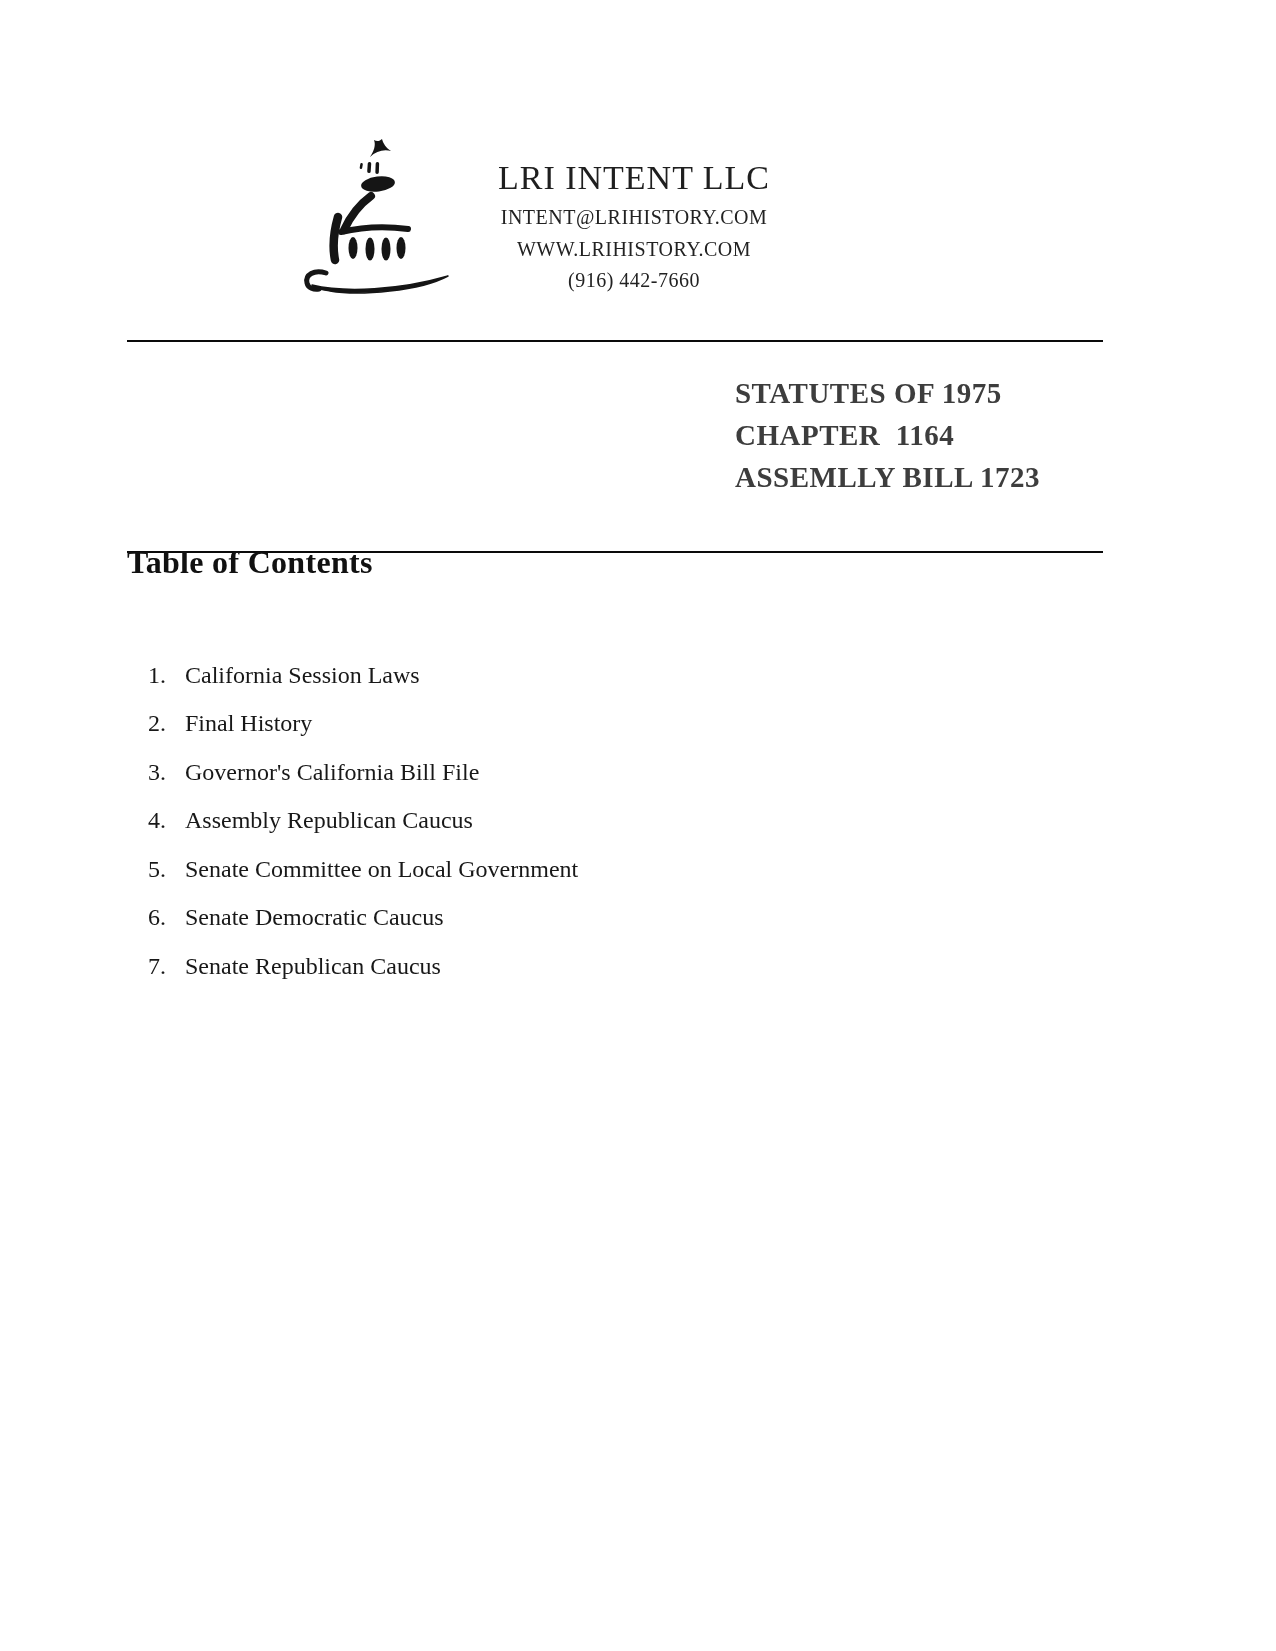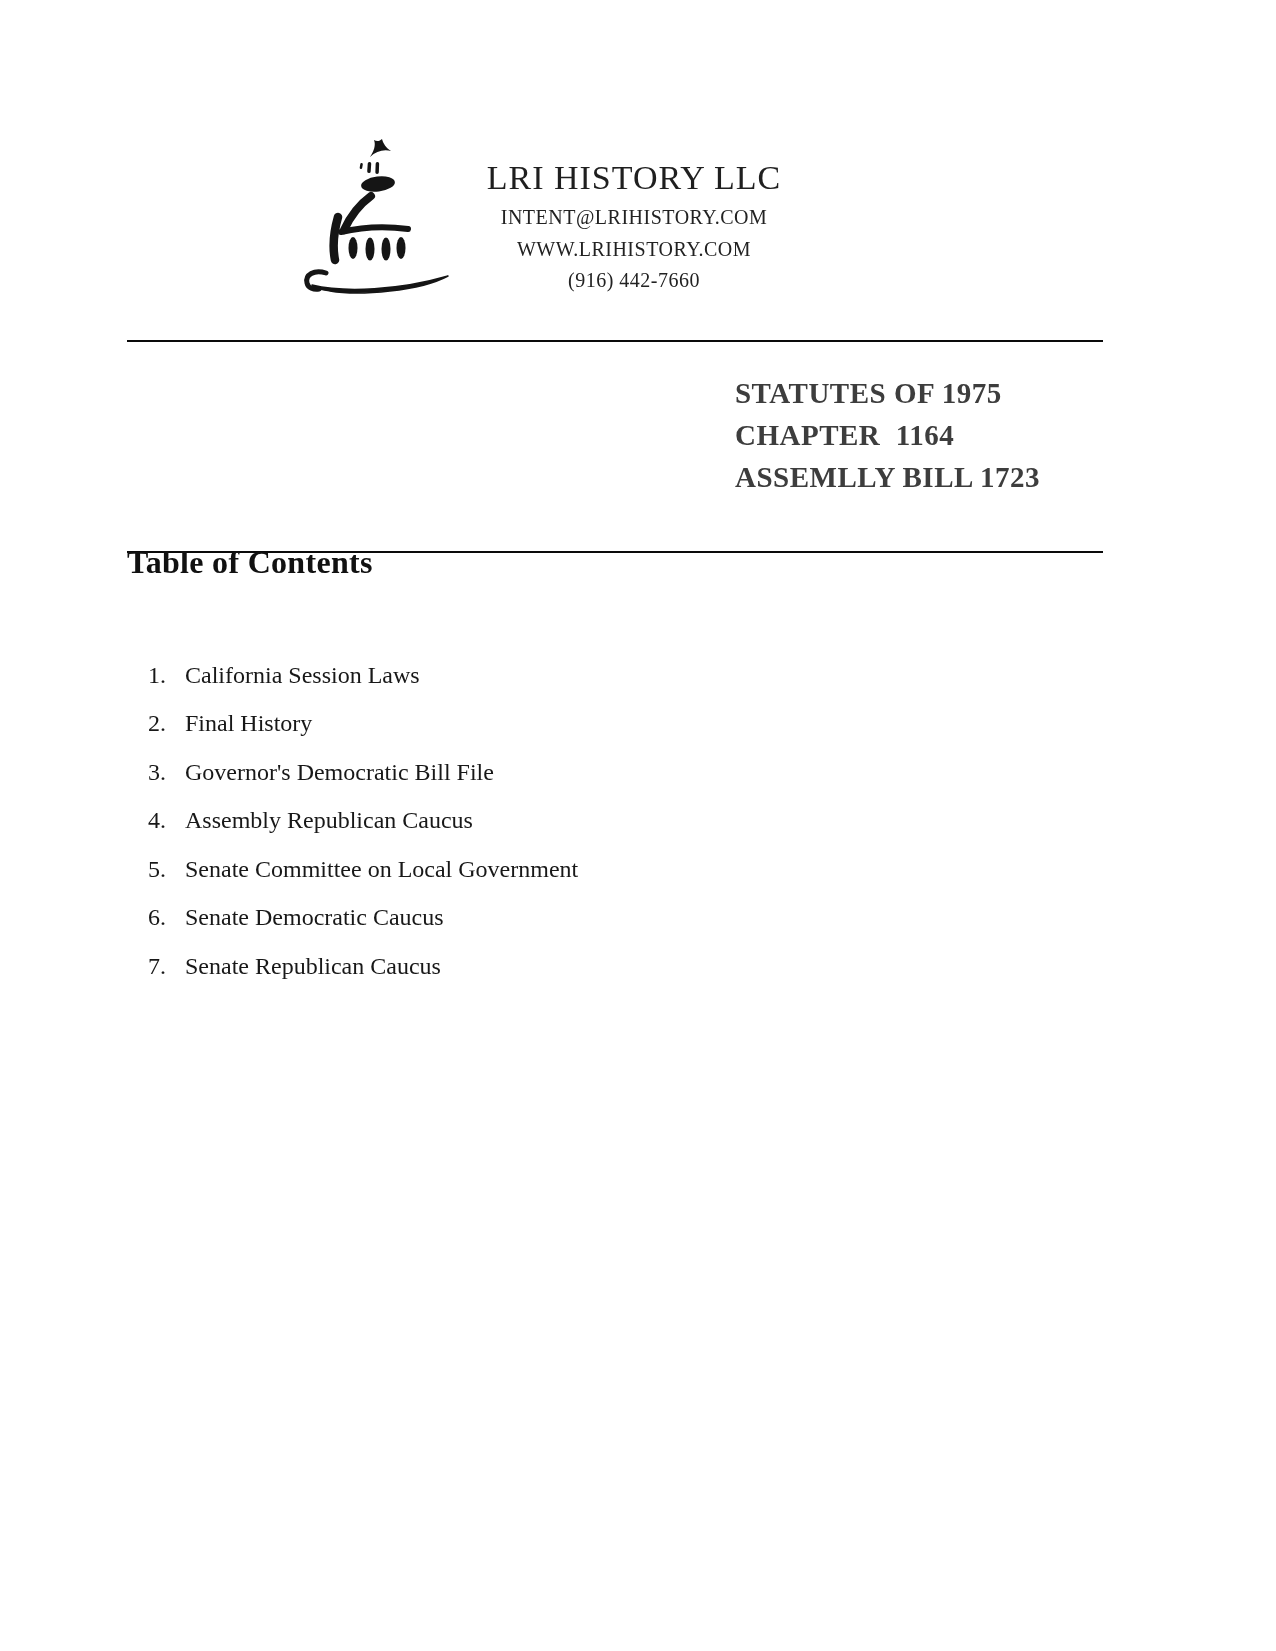--- a/index.html
+++ b/index.html
@@ -143,21 +143,21 @@
       <ellipse cx="86" cy="122" rx="4.5" ry="11.5" fill="#151515"></ellipse>
       <ellipse cx="101" cy="121" rx="4.5" ry="11" fill="#151515"></ellipse>
 
       <path d="M26,146 C14,142 5,148 7,156 C8,161 14,163 19,162" stroke="#151515" stroke-width="5" stroke-linecap="round"></path>
 
       <path d="M12,158 C45,166 100,163 148,149 C120,164 60,169 30,164 C20,162 14,161 12,158 Z" fill="#151515" stroke="#151515" stroke-width="1.5" stroke-linejoin="round"></path>
     </svg>
   </div>
 
   <div class="header-text">
-    <h1 class="company-name">LRI HISTORY LLC</h1>
+    <h1 class="company-name">LRI INTENT LLC</h1>
     <div class="contact-line">INTENT@LRIHISTORY.COM</div>
     <div class="contact-line">WWW.LRIHISTORY.COM</div>
     <div class="contact-line">(916) 442-7660</div>
   </div>
 
   <div class="rule rule-top"></div>
 
   <div class="statutes">
     <div class="statutes-line">STATUTES OF 1975</div>
     <div class="statutes-line">CHAPTER  1164</div>
@@ -172,21 +172,21 @@
     <li class="toc-item">
       <span class="num">1.</span>
       <span class="label">California Session Laws</span>
     </li>
     <li class="toc-item">
       <span class="num">2.</span>
       <span class="label">Final History</span>
     </li>
     <li class="toc-item">
       <span class="num">3.</span>
-      <span class="label">Governor's Democratic Bill File</span>
+      <span class="label">Governor's California Bill File</span>
     </li>
     <li class="toc-item">
       <span class="num">4.</span>
       <span class="label">Assembly Republican Caucus</span>
     </li>
     <li class="toc-item">
       <span class="num">5.</span>
       <span class="label">Senate Committee on Local Government</span>
     </li>
     <li class="toc-item">

